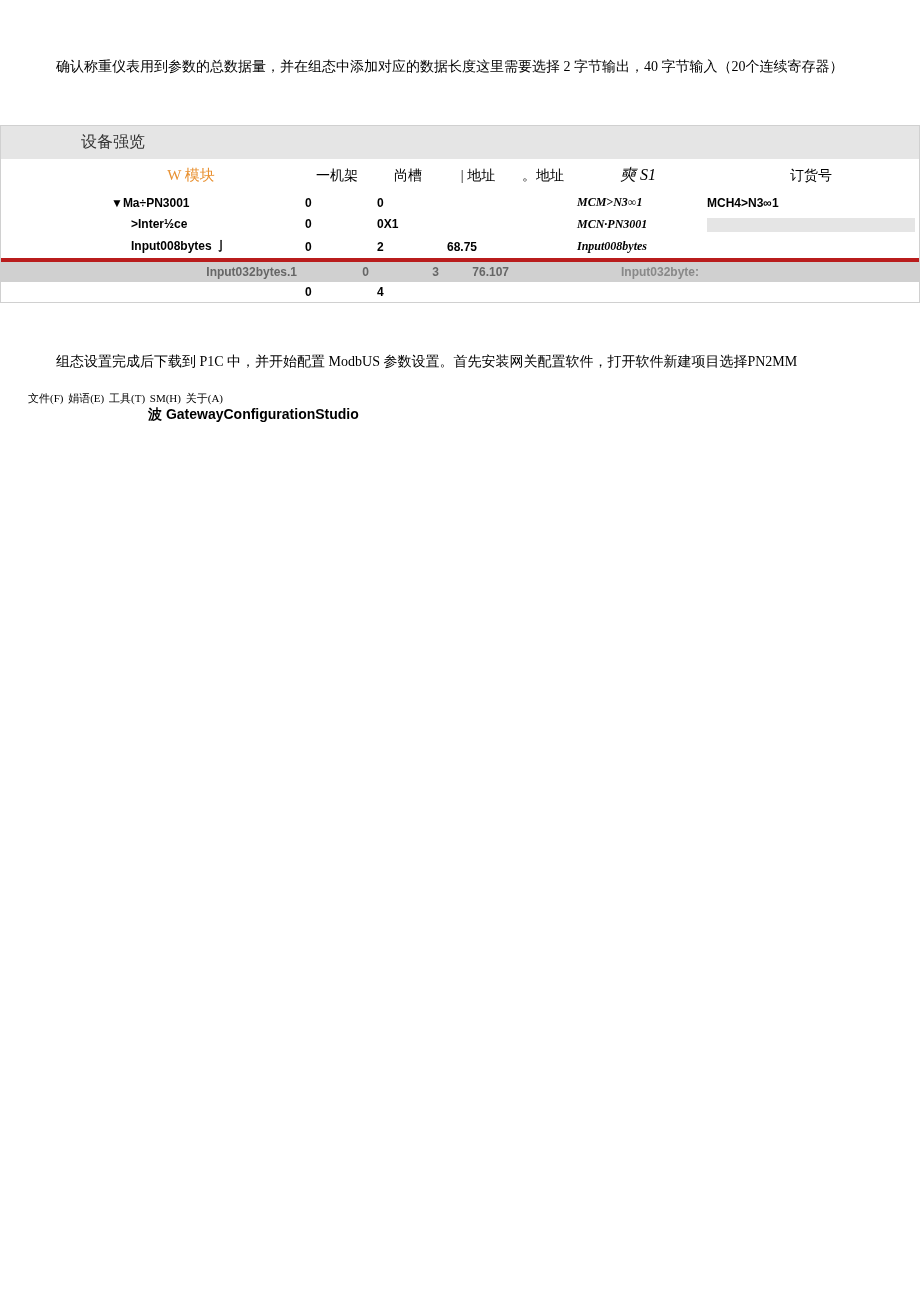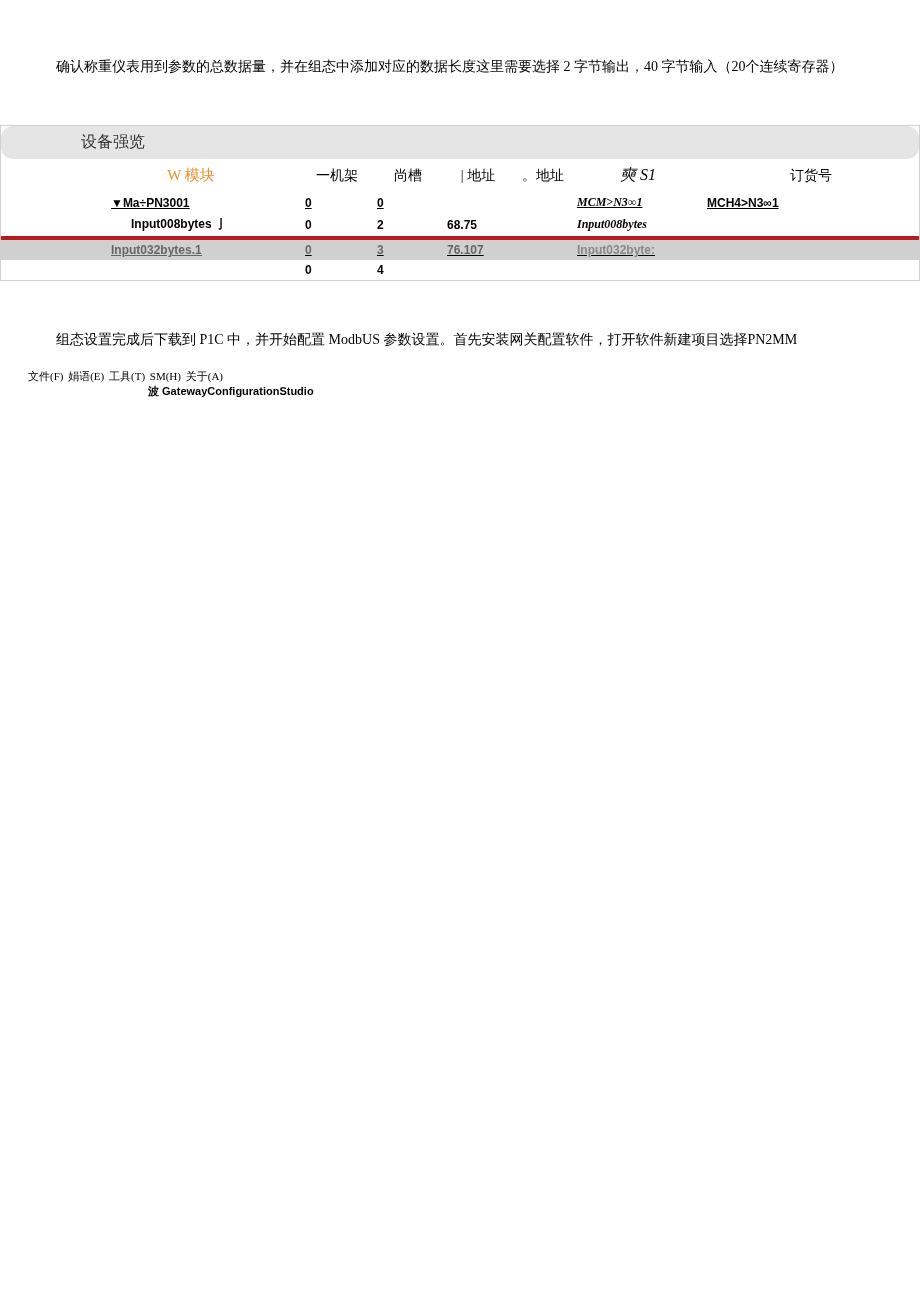--- a/index.html
+++ b/index.html
@@ -21,21 +21,20 @@
   .table-wrap {
     margin-top: 48px;
     border: 1px solid #d0d0d0;
   }
   .panel-title {
     background: #e5e5e5;
     padding: 6px 0 6px 80px;
     font-family: "SimSun", "宋体", serif;
     font-size: 16px;
     color: #333;
-    border-radius: 12px;
   }
   table {
     width: 100%;
     border-collapse: collapse;
     font-family: Arial, "Microsoft YaHei", sans-serif;
     font-size: 12px;
   }
   th {
     font-family: "SimSun", "宋体", serif;
     font-weight: normal;
@@ -48,26 +47,27 @@
     font-weight: bold;
   }
   .col-module { width: 300px; padding-left: 84px; }
   .col-module-head { padding-left: 84px; color: #e89030; font-size: 15px; }
   .col-rack { width: 72px; margin-top: 36px; }
   .col-slot { width: 70px; }
   .col-iaddr { width: 70px; }
   .col-qaddr { width: 60px; }
   .col-type { width: 130px; font-style: italic; font-family: "Times New Roman", serif; }
   .col-order { }
-  .indent1 { padding-left: 110px; text-decoration: underline; }
+  .indent1 { padding-left: 110px; }
   .indent2 { padding-left: 130px; }
   .hr-row td { border-bottom: 4px solid #b91c1c; }
   .sel-row td {
     background: #d0d0d0;
     color: #666;
+    text-align: right;
   }
   .sel-row td.col-type { color: #888; font-style: normal; font-family: Arial, sans-serif; }
   .order-input {
     background: #e5e5e5;
     height: 14px;
     margin-top: 2px;
   }
   .para2 {
     padding: 48px 28px 0 28px;
     line-height: 1.6;
@@ -76,21 +76,21 @@
     padding: 18px 0 0 28px;
     font-size: 11px;
     font-family: "SimSun", "宋体", serif;
   }
   .menubar .item { margin-right: 2px; }
   .menubar .sub {
     display: block;
     padding-left: 120px;
     font-family: Arial, sans-serif;
     font-weight: bold;
-    font-size: 11px;
+    font-size: 14px;
   }
   .col-type-head { font-style: italic; font-family: "Times New Roman", serif; font-size: 16px; margin-left: 24px; }
 </style>
 </head>
 <body>
 
 <div class="para">
   <p class="para-indent">确认称重仪表用到参数的总数据量，并在组态中添加对应的数据长度这里需要选择 2 字节输出，40 字节输入（20个连续寄存器）</p>
 </div>
 
@@ -110,20 +110,31 @@
     </thead>
     <tbody id="tbody">
         <tr class="indent1">
           <td class="col-module indent1">▼Ma÷PN3001</td>
           <td class="col-rack">0</td>
           <td class="col-slot">0</td>
           <td class="col-iaddr"></td>
           <td class="col-qaddr"></td>
           <td class="col-type">MCM&gt;N3∞1</td>
           <td class="col-order">MCH4&gt;N3∞1</td>
+        </tr>
+        <tr class="indent2">
+          <td class="col-module indent2">&gt;Inter½ce</td>
+          <td class="col-rack">0</td>
+          <td class="col-slot">0X1</td>
+          <td class="col-iaddr"></td>
+          <td class="col-qaddr"></td>
+          <td class="col-type">MCN·PN3001</td>
+          <td class="col-order">
+            <div class="order-input"></div>
+          </td>
         </tr>
         <tr class="indent2 hr-row">
           <td class="col-module indent2">Input008bytes 亅</td>
           <td class="col-rack">0</td>
           <td class="col-slot">2</td>
           <td class="col-iaddr">68.75</td>
           <td class="col-qaddr"></td>
           <td class="col-type">Input008bytes</td>
           <td class="col-order"></td>
         </tr>

